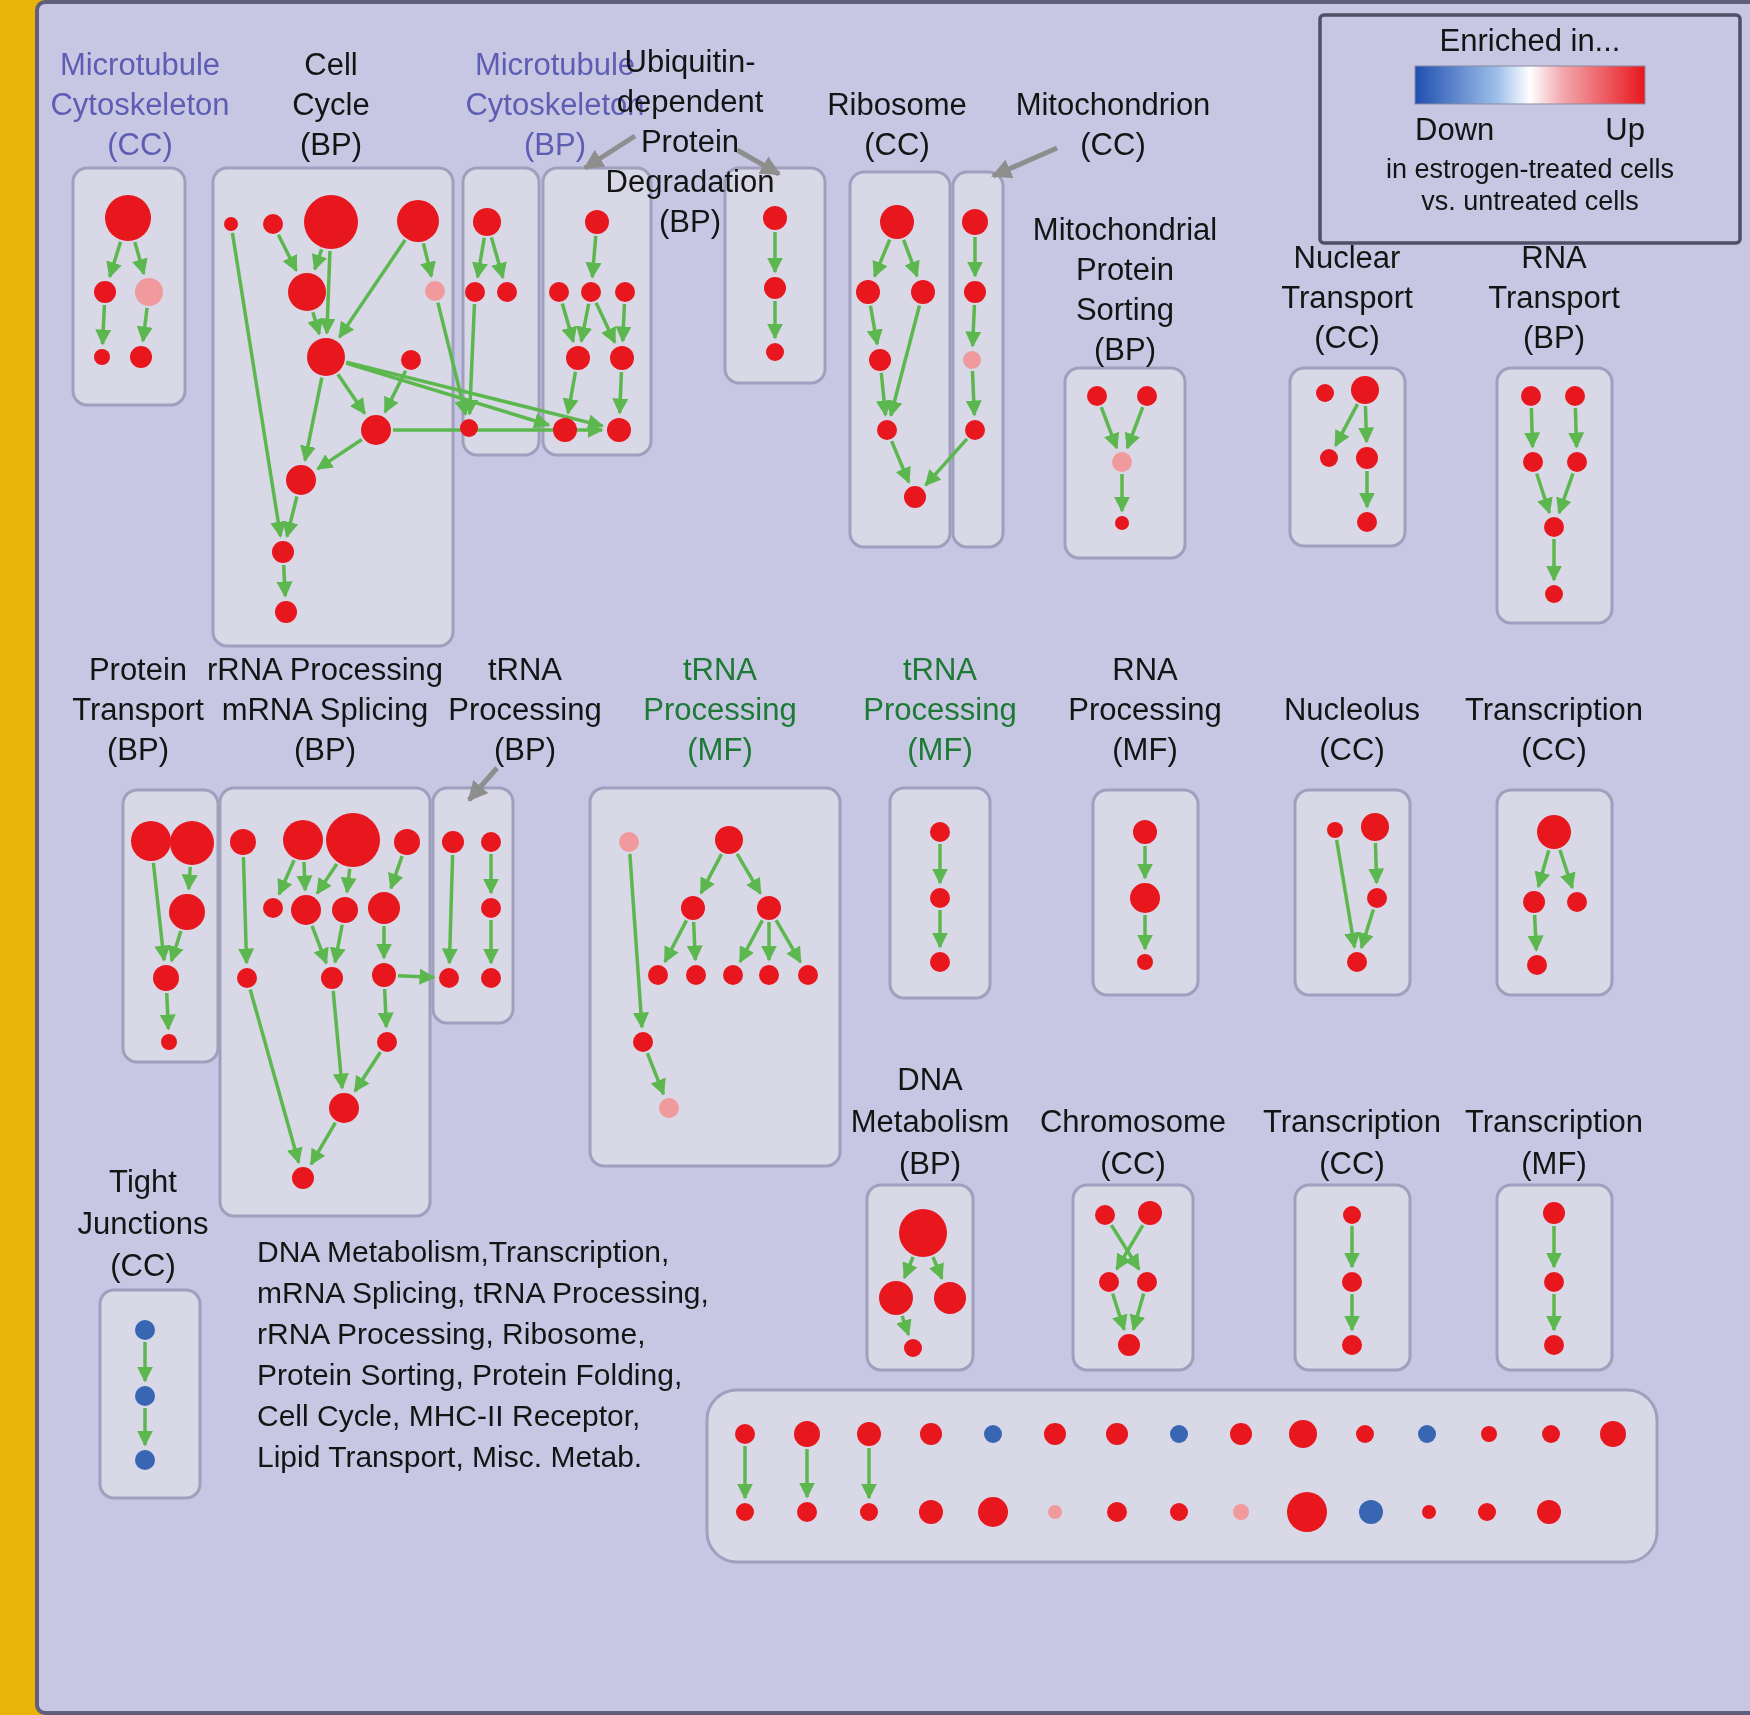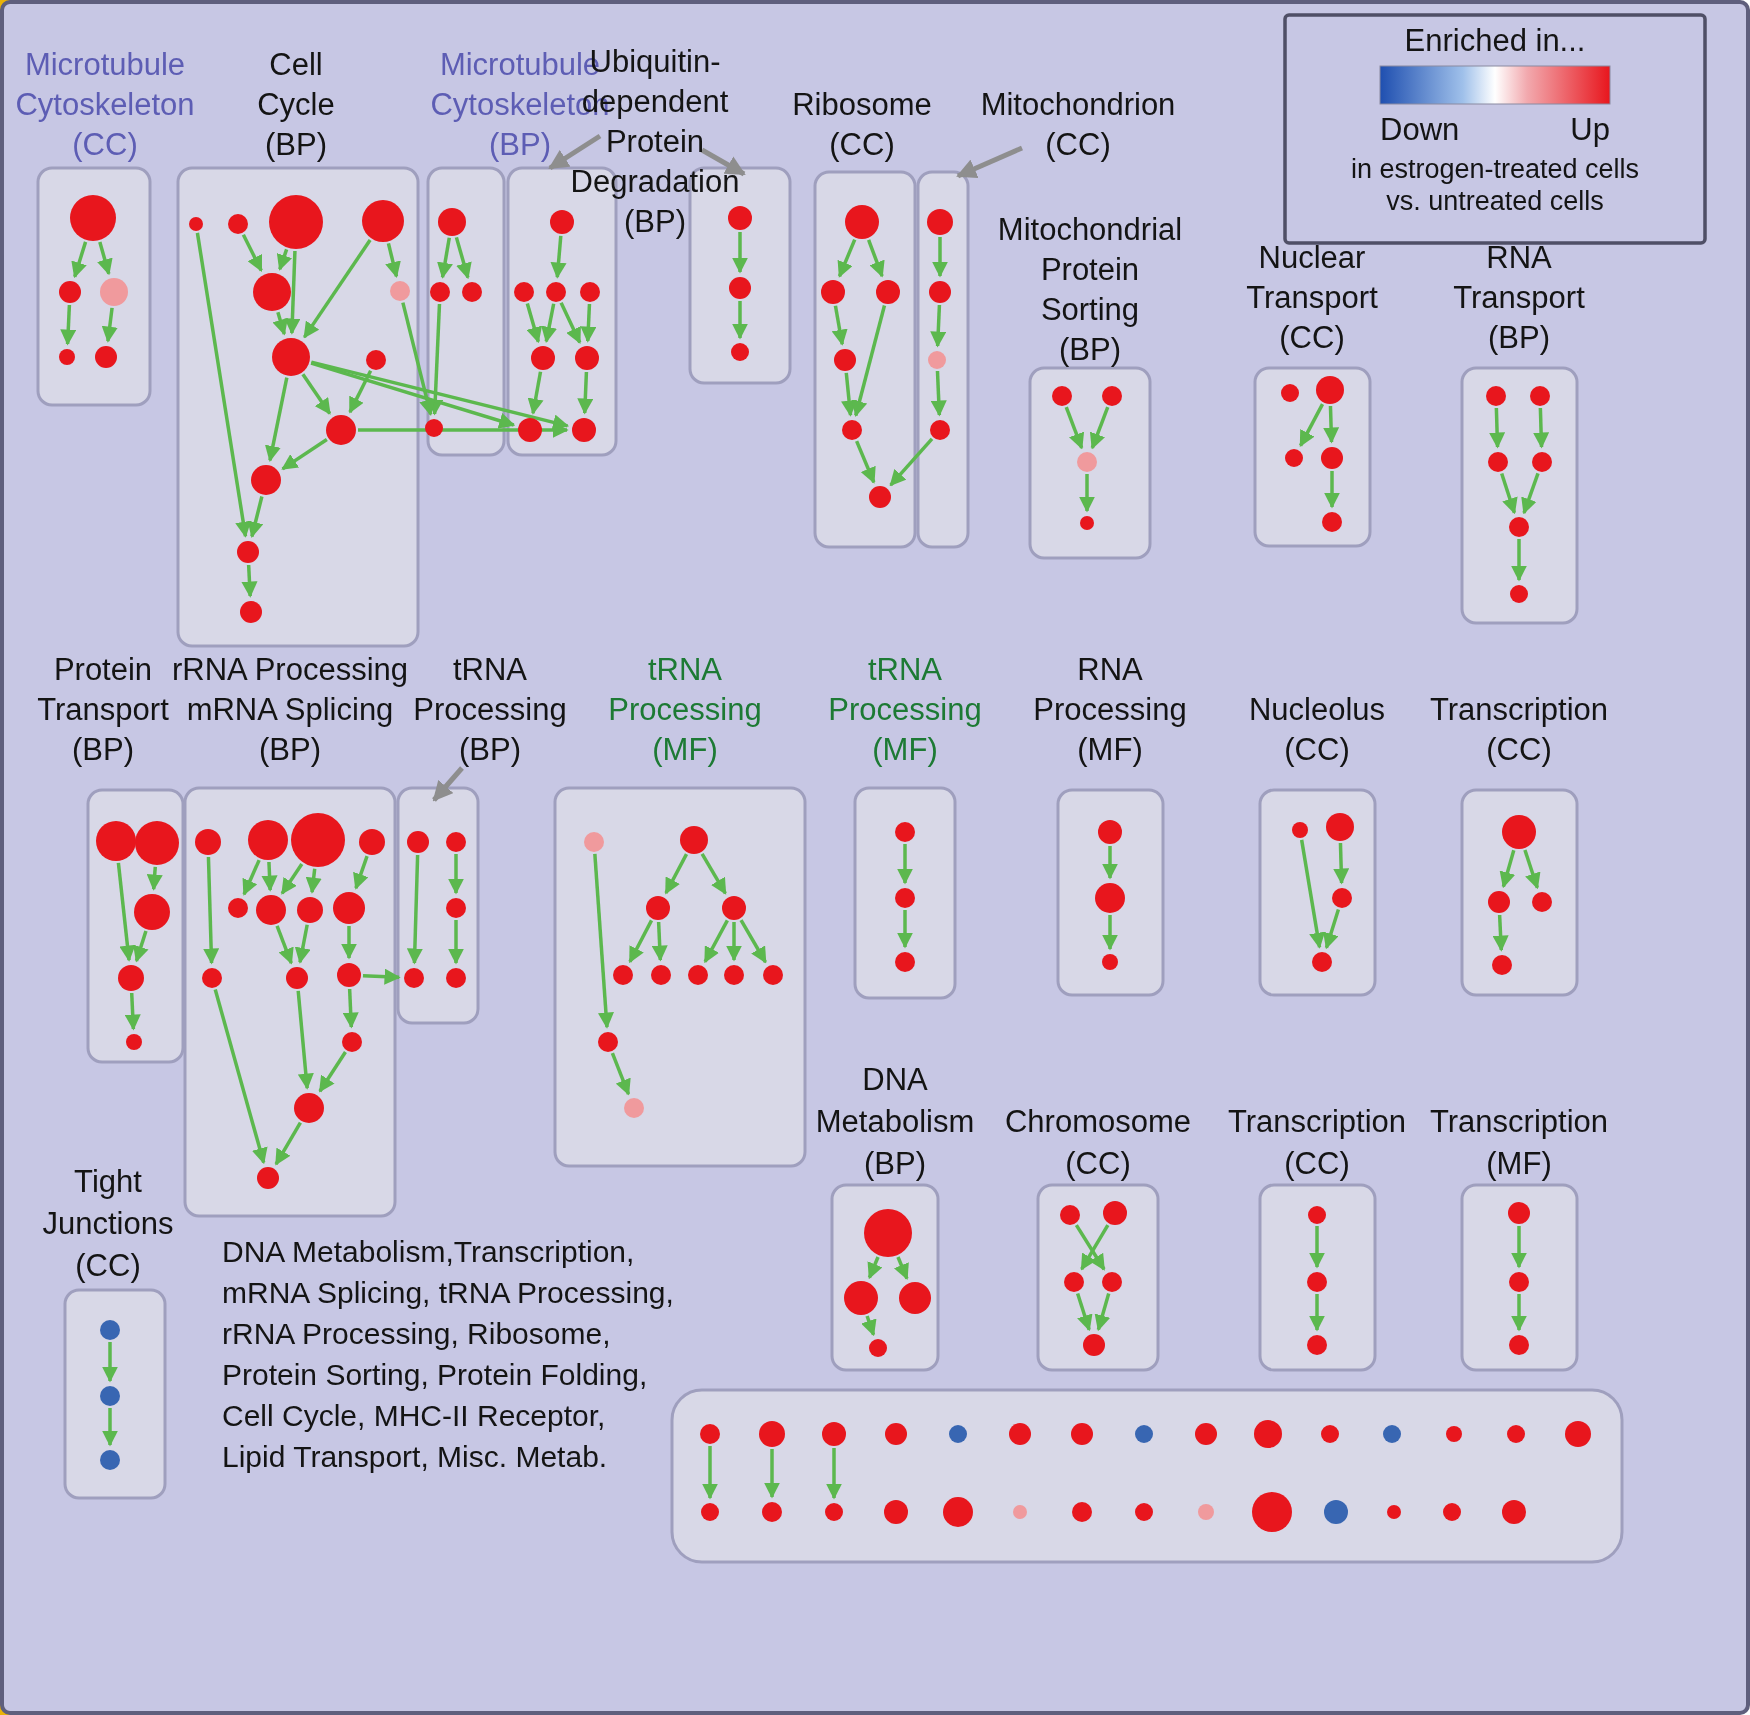--- a/index.html
+++ b/index.html
@@ -1,17 +1,17 @@
 <!DOCTYPE html>
 <html><head>
 <meta charset="utf-8">
 <title>GO Enrichment Network</title>
 <style>
   html, body { margin: 0; padding: 0; }
-  .stage { width: 1538px; height: 1715px; position: relative; background: #eab308; }
+  .stage { width: 1538px; height: 1715px; position: relative; background: #eab308; padding-left: 35px; }
   svg { display: block; }
   svg text { font-family: "Liberation Sans", sans-serif; }
 </style>
 </head>
 <body>
 
 <div class="stage">
   <svg id="net-svg" viewBox="0 0 1750 1715" width="1750" height="1715">
       <defs>
         <marker id="ah-green" viewBox="0 0 10 10" refX="9" refY="5" markerWidth="4.6" markerHeight="4.6" orient="auto">

